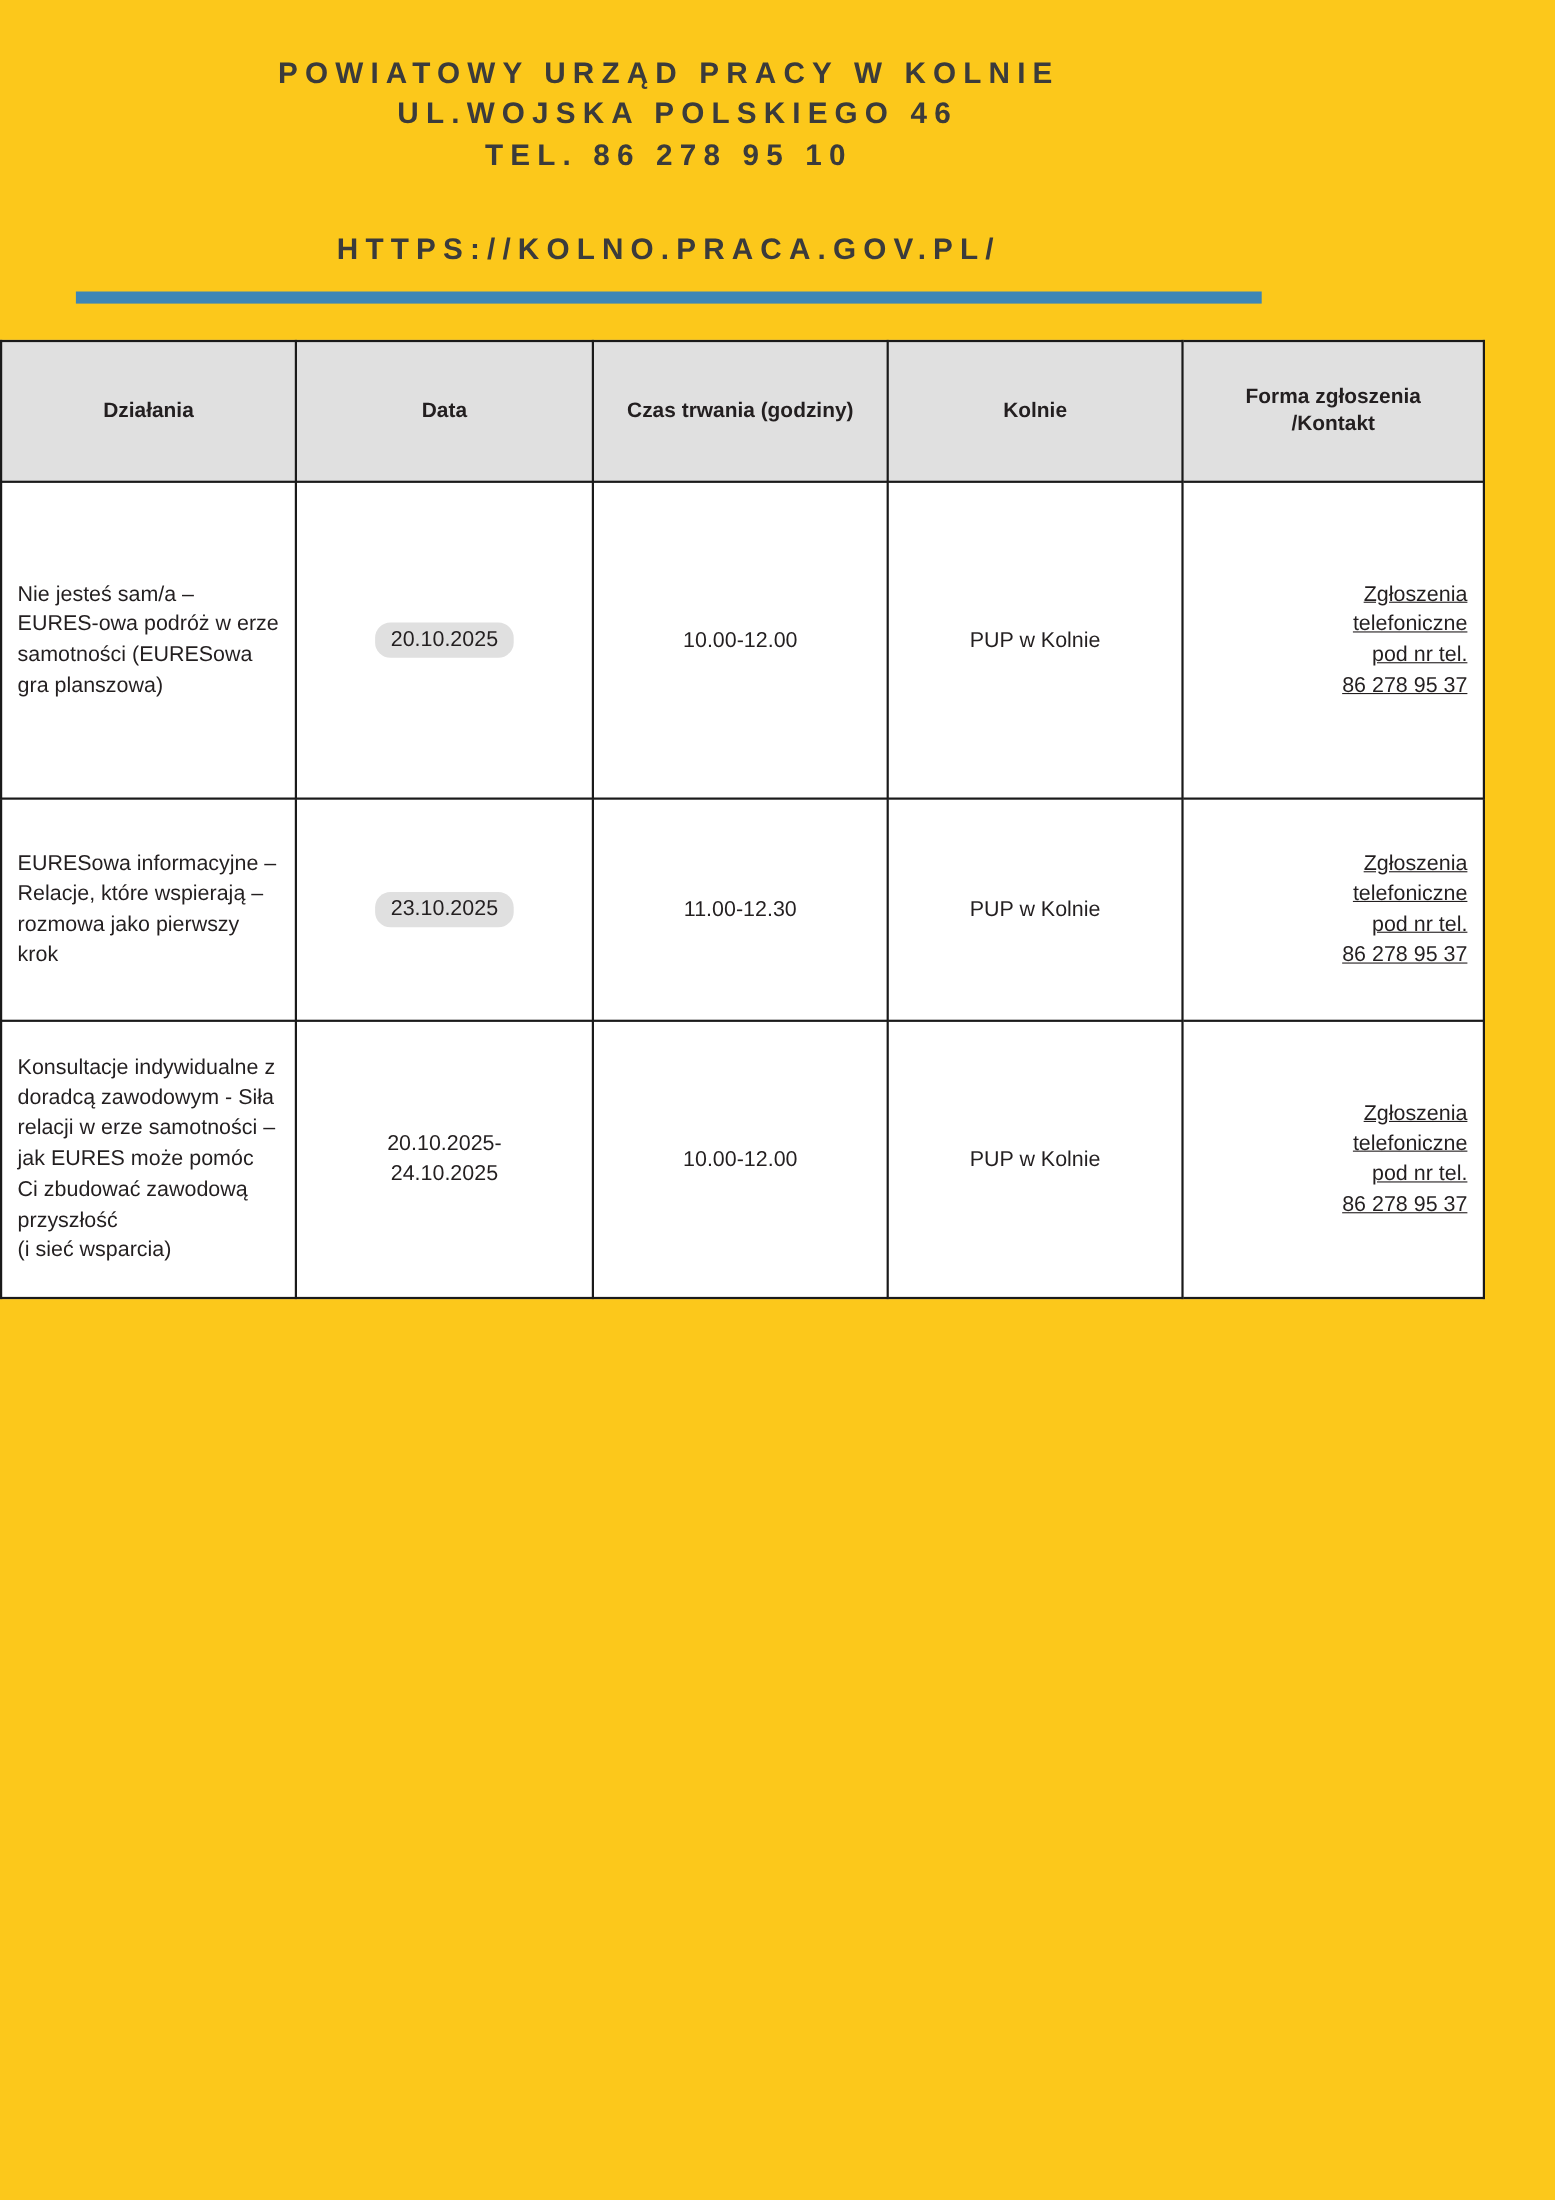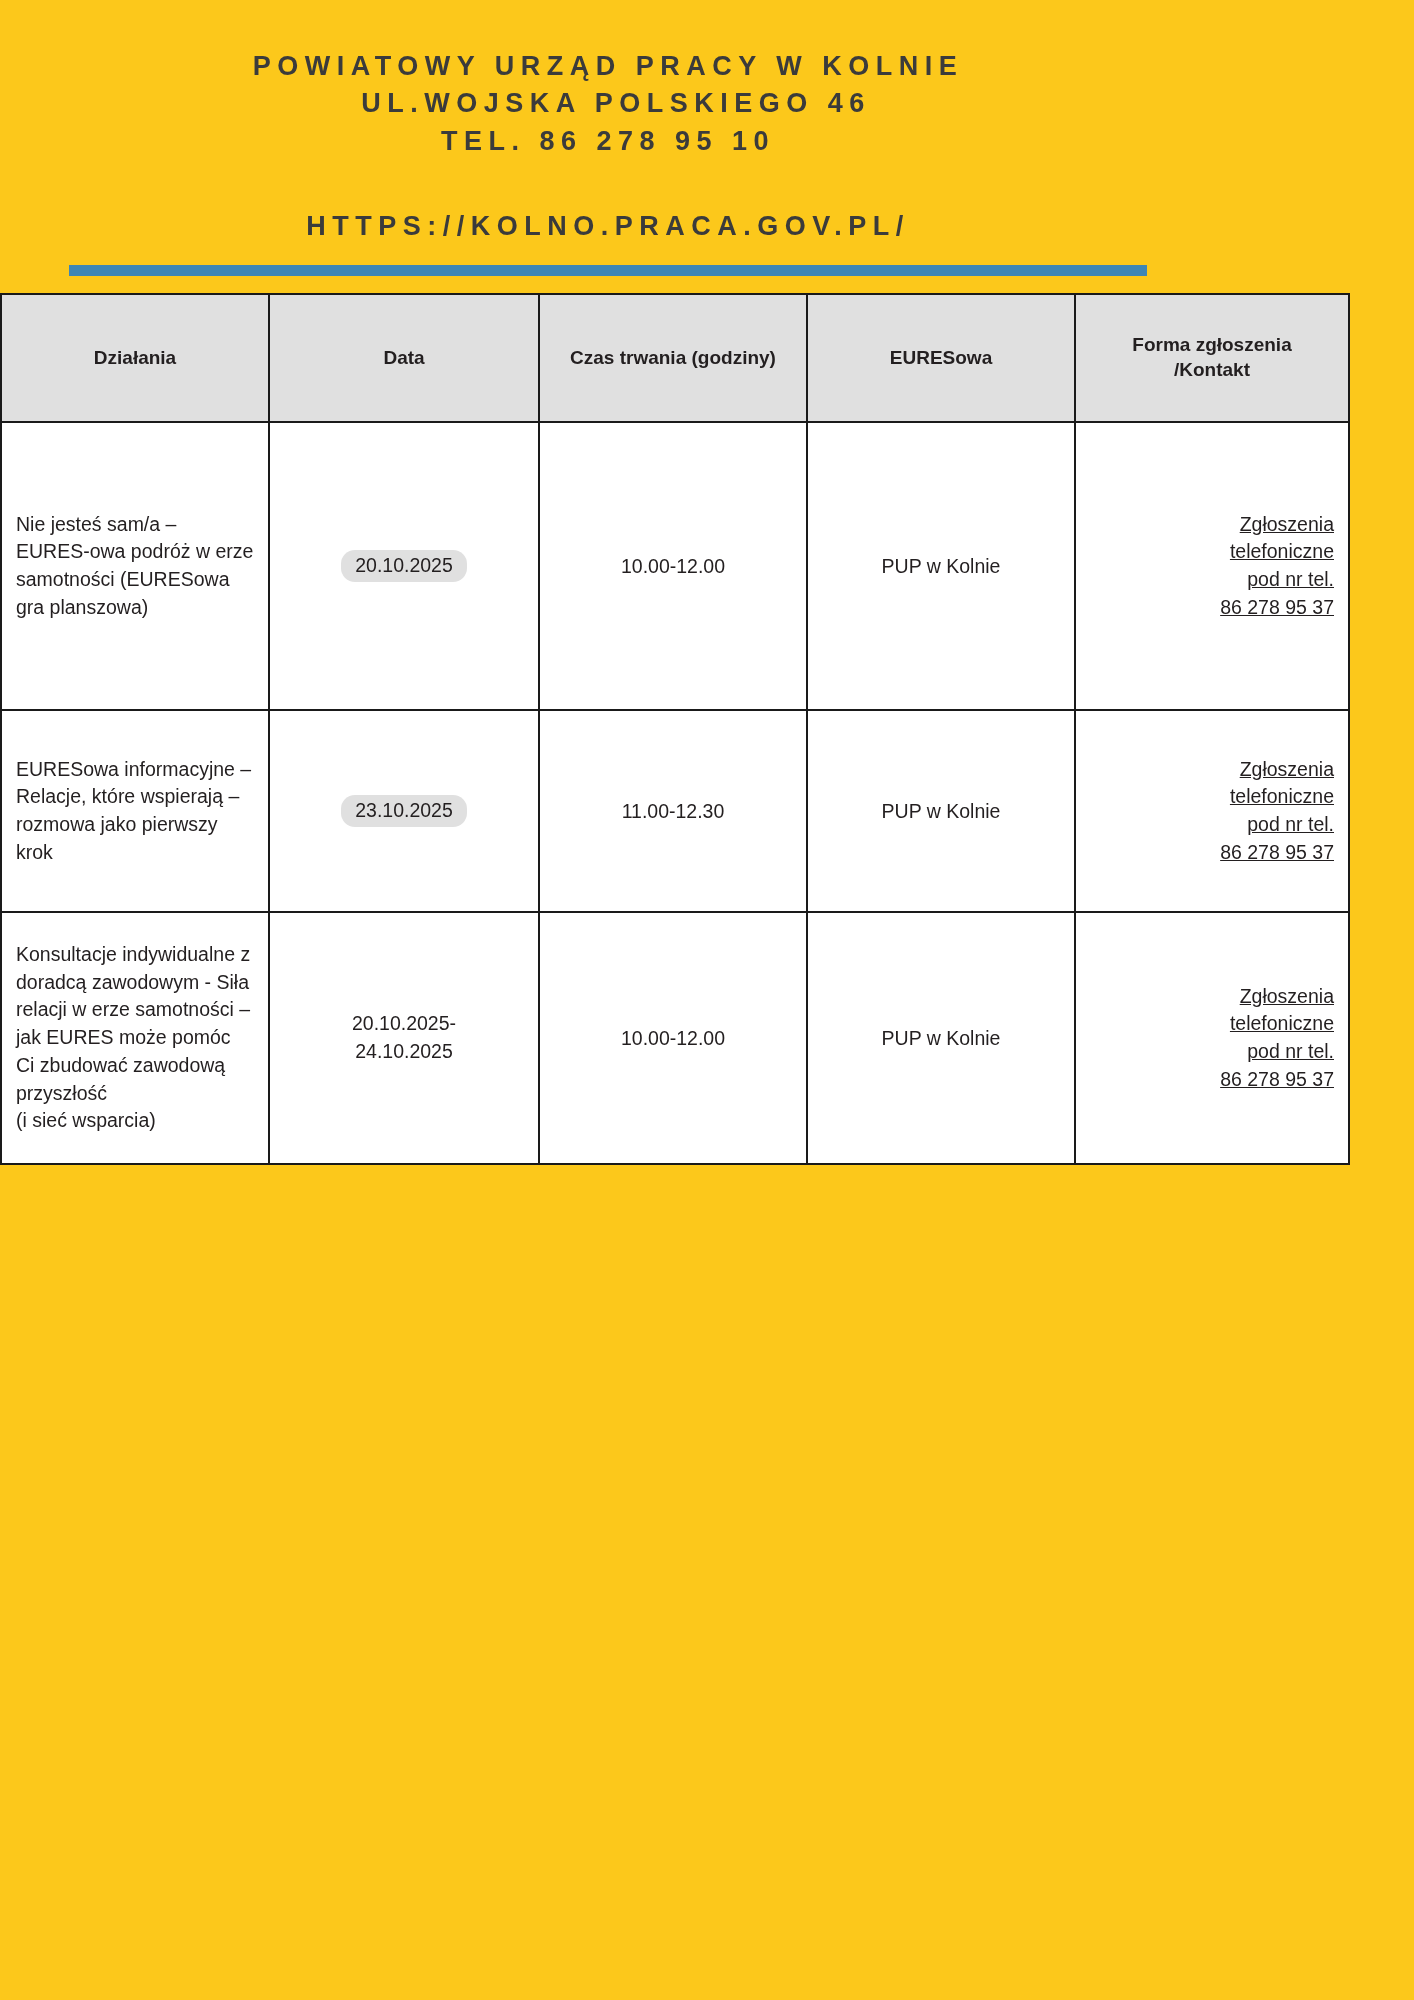--- a/index.html
+++ b/index.html
@@ -46,21 +46,21 @@
     justify-content: center;
   }
   .rule {
     width: 1078px;
     height: 11px;
     background: #3E86B5;
   }
 
   
   .table-wrap {
-    margin: 17px auto 0 auto;
+    margin: 33px auto 0 auto;
     width: 1348px;
   }
   table.schedule {
     width: 100%;
     border-collapse: collapse;
     table-layout: fixed;
     background: #ffffff;
     border: 2px solid #1a1a1a;
   }
   table.schedule th,
@@ -134,21 +134,21 @@
     </div>
   </div>
 
   <div class="table-wrap">
     <table class="schedule">
       <thead>
         <tr>
           <th class="col-dzialania nowrap-lines">Działania</th>
           <th class="col-data nowrap-lines">Data</th>
           <th class="col-czas nowrap-lines">Czas trwania (godziny)</th>
-          <th class="col-miejsce nowrap-lines">EURESowa</th>
+          <th class="col-miejsce nowrap-lines">Kolnie</th>
           <th class="col-forma nowrap-lines">Forma zgłoszenia
 /Kontakt</th>
         </tr>
       </thead>
       <tbody>
 
         <tr class="r1">
           <td class="c-dzialania nowrap-lines">Nie jesteś sam/a – EURES-owa podróż w erze samotności (EURESowa
 gra planszowa)</td>
           <td class="c-data">

